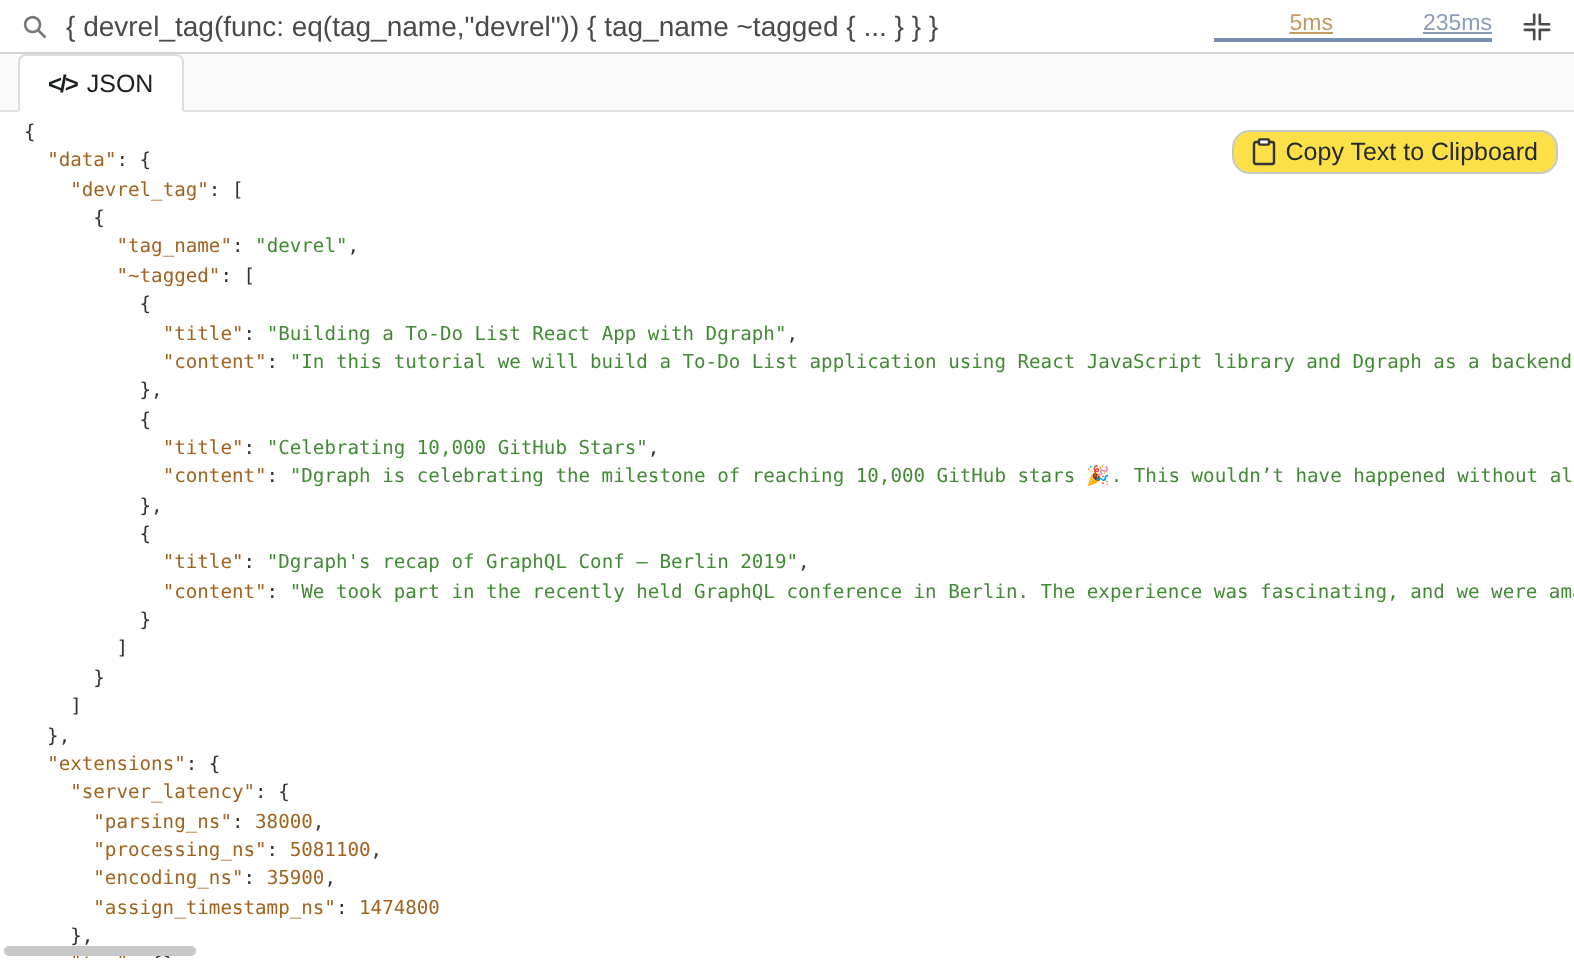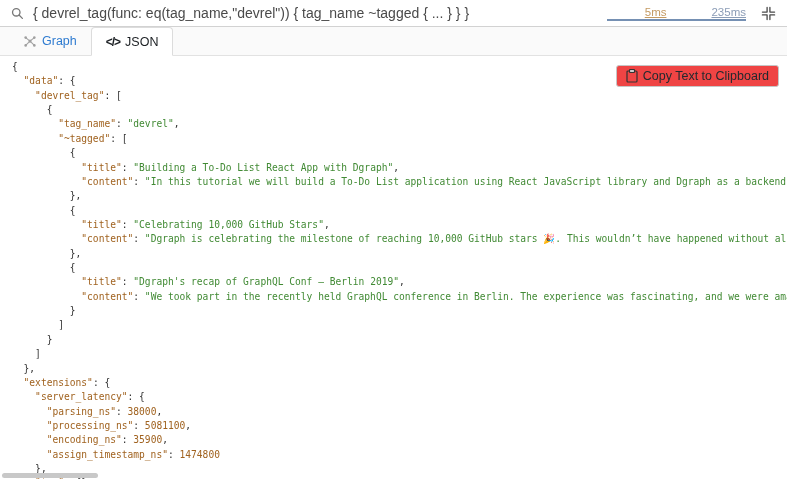--- a/index.html
+++ b/index.html
@@ -49,21 +49,21 @@
     font-family:"DejaVu Sans Mono", monospace;
     font-size:9.6px; line-height:14.36px; color:#333;
     white-space:pre; overflow:hidden; height:100%; box-sizing:border-box;
   }
   .jk { color:var(--json_key); }
   .js { color:var(--json_string); }
   .jn { color:var(--json_number); }
   .copy-btn {
     position:absolute; top:9px; right:8px;
     display:inline-flex; align-items:center; gap:5px;
-    background:#ef4444; border:1px solid #c6c6c6; border-radius:3px;
+    background:#fde047; border:1px solid #c6c6c6; border-radius:9px;
     padding:3px 9px; font-family:"Liberation Sans", sans-serif;
     font-size:12.5px; color:#24292e; cursor:pointer;
   }
   .hscroll-thumb {
     position:absolute; bottom:1px; left:2px; width:96px; height:5px;
     background:#c8c8c8; border-radius:3px; cursor:grab;
   }
 </style>
 </head>
 <body>
@@ -82,38 +82,20 @@
     <svg width="15" height="15" viewBox="0 0 16 16" stroke="#4a4a4a" stroke-width="1.4" fill="none" stroke-linecap="round" stroke-linejoin="round">
       <path d="M6.5 1.5 V6.5 H1.5"></path>
       <path d="M9.5 1.5 V6.5 H14.5"></path>
       <path d="M6.5 14.5 V9.5 H1.5"></path>
       <path d="M9.5 14.5 V9.5 H14.5"></path>
     </svg>
   </span>
 </div>
 
 <div class="tab-bar">
-  <div class="tab graph">
-    <svg width="14" height="13" viewBox="0 0 16 15">
-      <g stroke="#a0a0a0" stroke-width="1.2">
-        <line x1="8" y1="7" x2="3" y2="3"></line>
-          <line x1="8" y1="7" x2="13" y2="3"></line>
-        <line x1="8" y1="7" x2="3" y2="12"></line>
-          <line x1="8" y1="7" x2="13" y2="12"></line>
-      </g>
-      <g fill="#a0a0a0">
-        <circle cx="8" cy="7" r="1.8"></circle>
-          <circle cx="3" cy="3" r="1.5"></circle>
-          <circle cx="13" cy="3" r="1.5"></circle>
-        <circle cx="3" cy="12" r="1.5"></circle>
-          <circle cx="13" cy="12" r="1.5"></circle>
-      </g>
-    </svg>
-    <span>Graph</span>
-  </div>
   <div class="tab json active">
     <span class="code-icon">&lt;/&gt;</span>
     <span>JSON</span>
   </div>
 </div>
 
 <div class="content">
   <pre id="json-pre">{
   <span class="jk">"data"</span>: {
     <span class="jk">"devrel_tag"</span>: [

